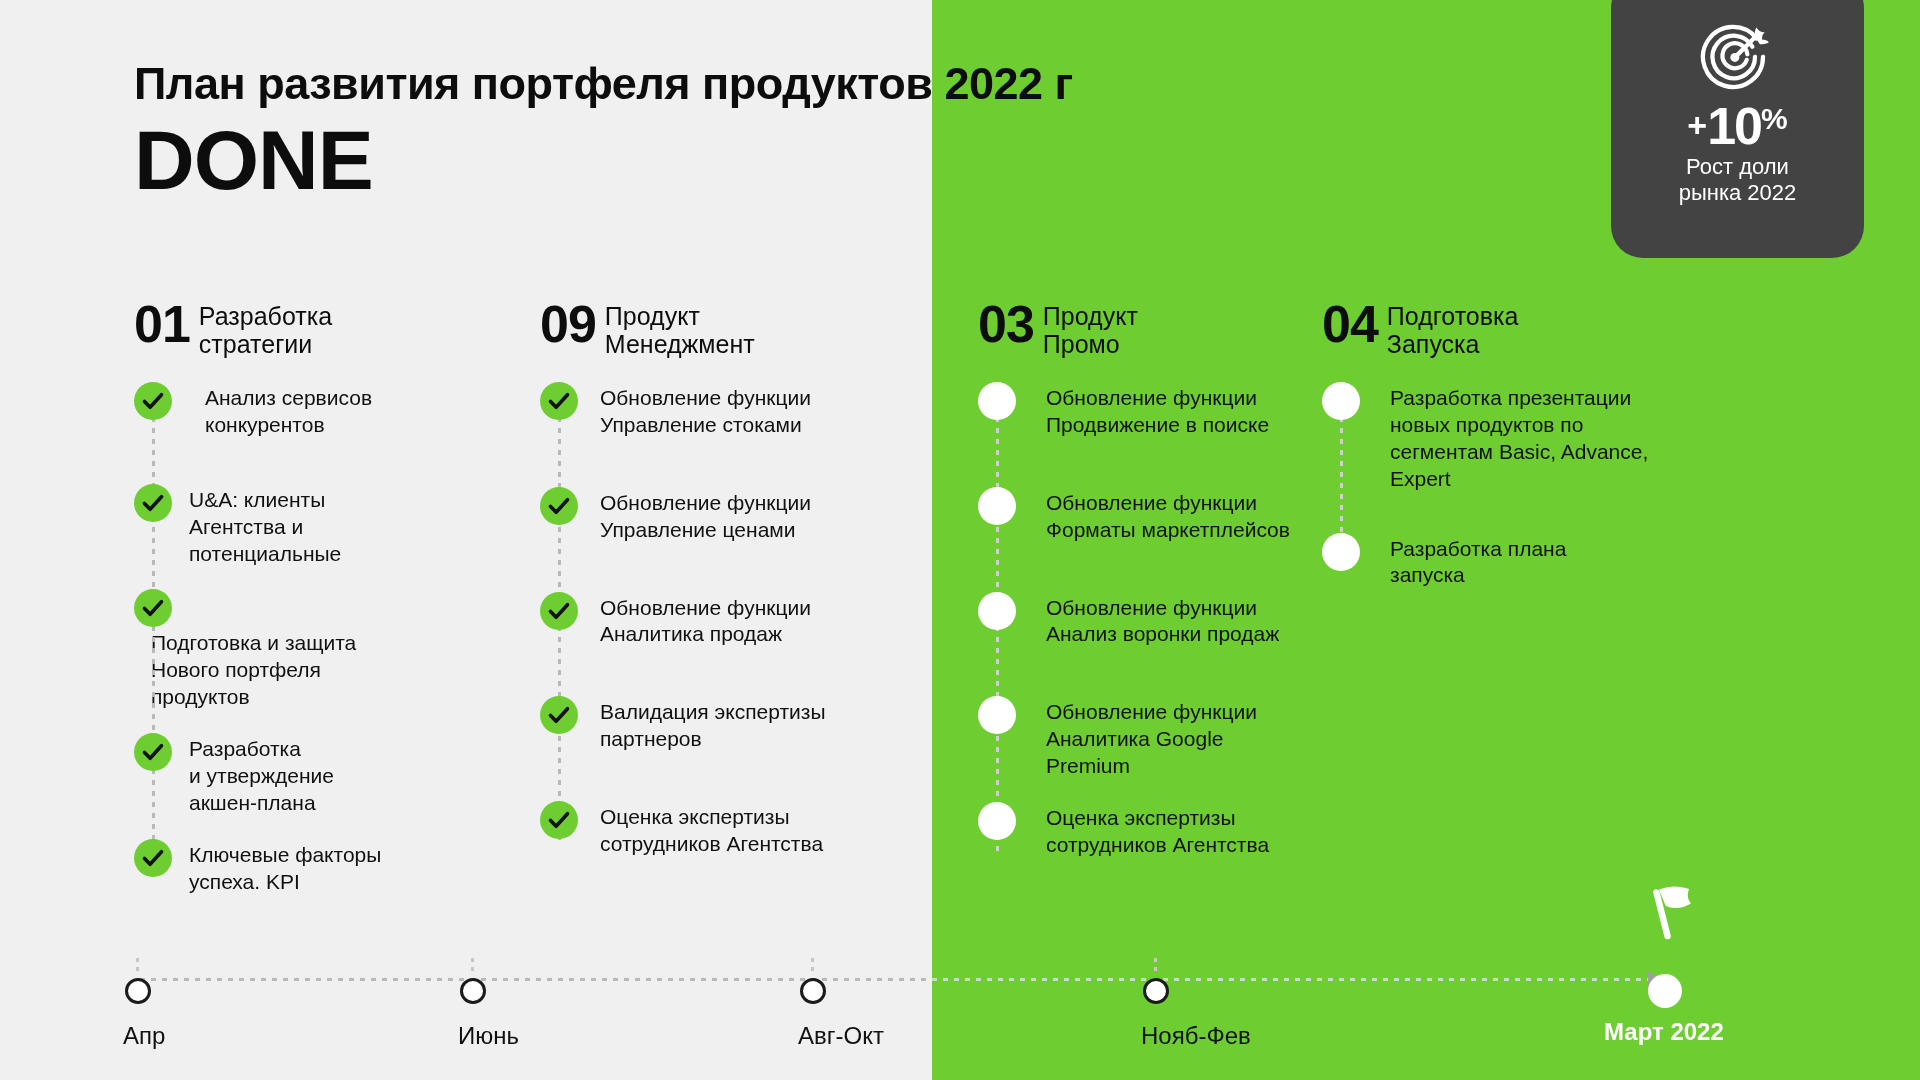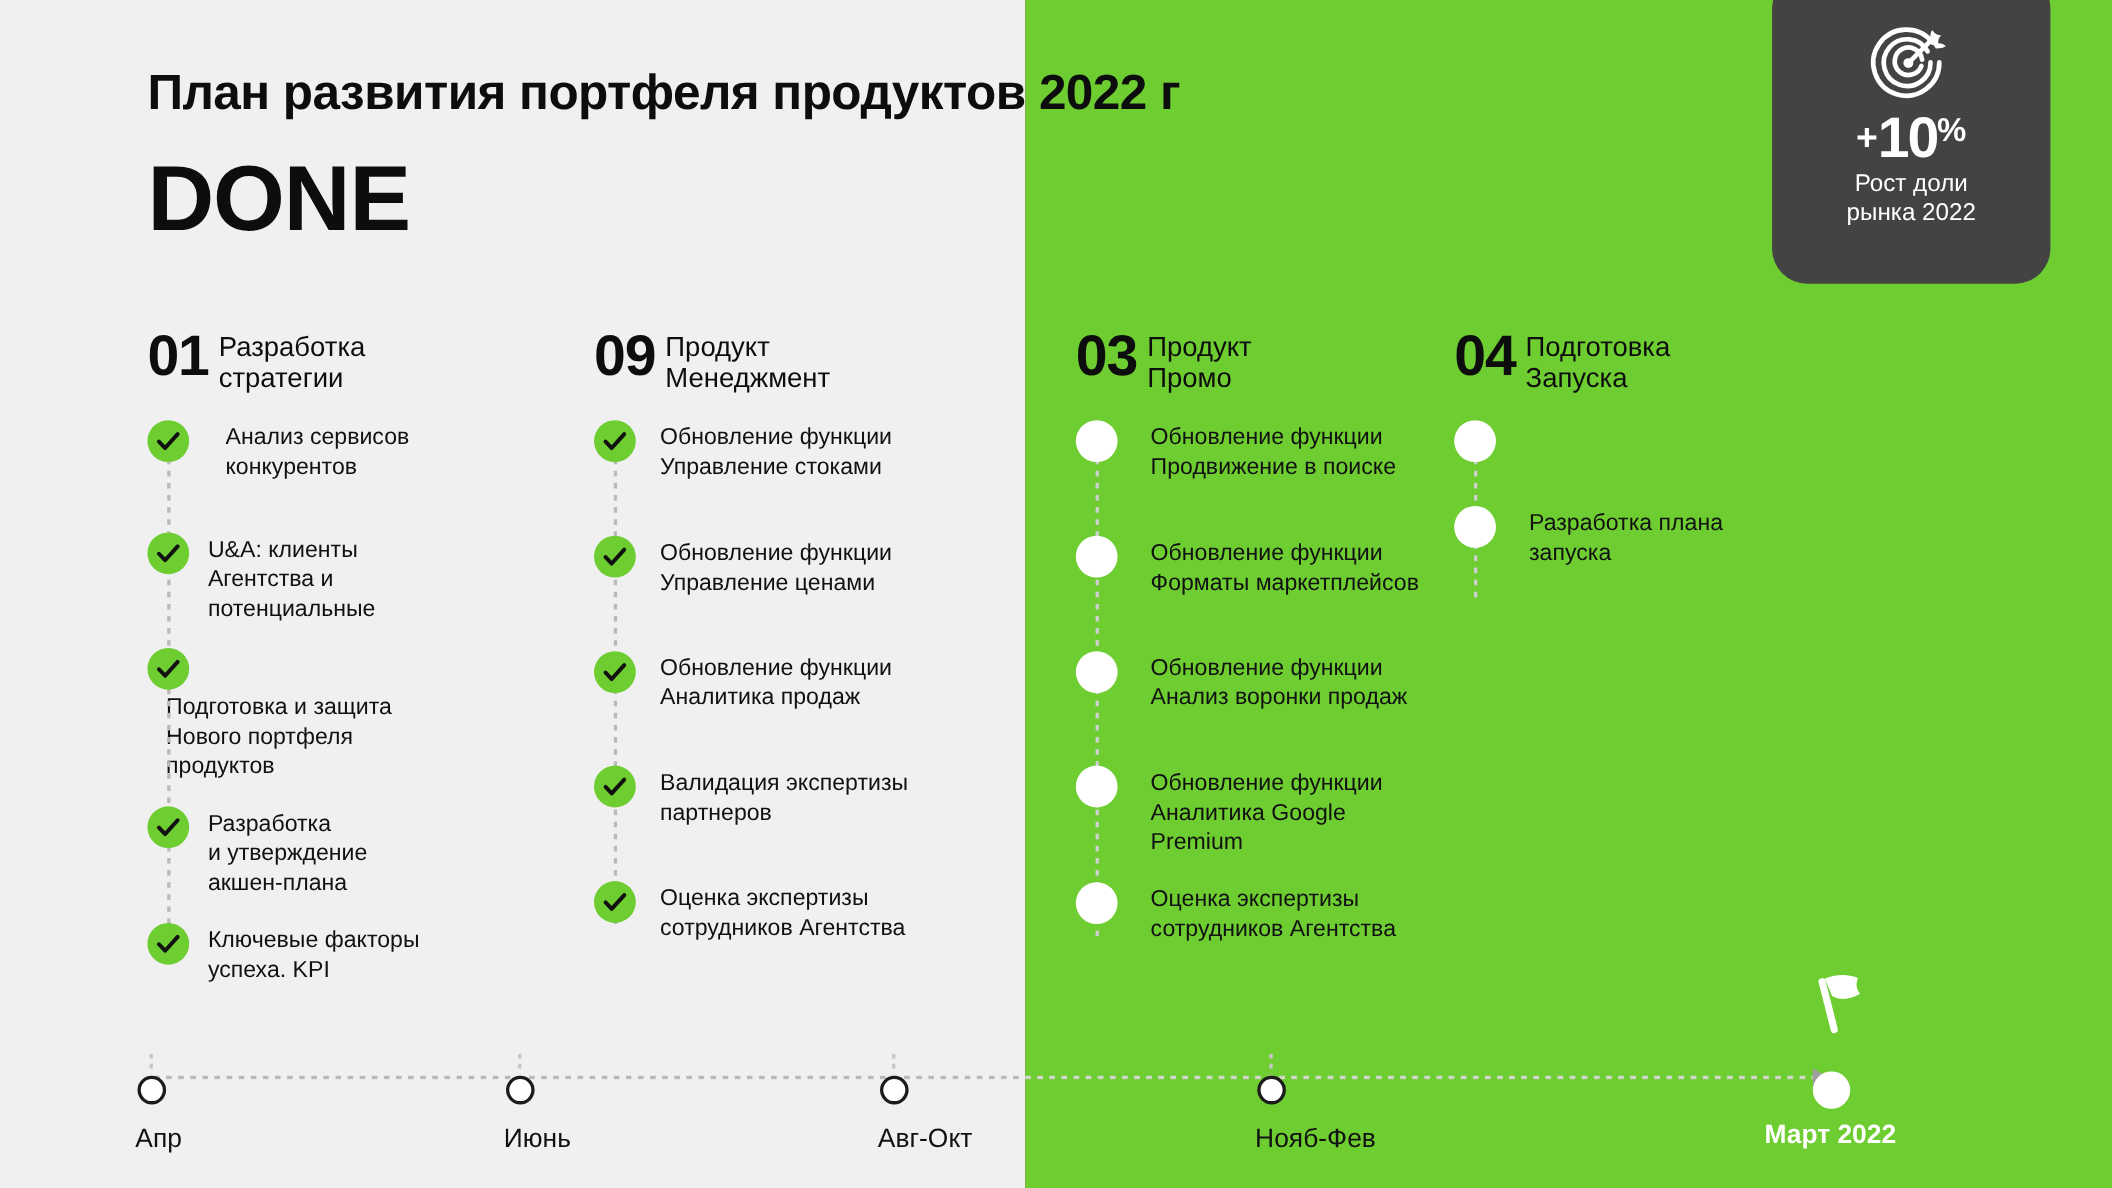--- a/index.html
+++ b/index.html
@@ -2,36 +2,36 @@
 <html lang="ru"><head>
 <meta charset="utf-8">
 <title>Product Portfolio Roadmap 2022</title>
 <style>
   html,body{margin:0;padding:0;}
   body{
     width:1920px;height:1080px;overflow:hidden;
     font-family:"Liberation Sans","DejaVu Sans",sans-serif;
     background:#f0f0f0;
   }
-  .stage{position:relative;width:1920px;height:1080px;background:#be185d;}
+  .stage{position:relative;width:1920px;height:1080px;background:#0369a1;}
 
   
   .bg-left{position:absolute;left:0;top:0;width:932px;height:1080px;background:#f0f0f0;}
   .bg-right{position:absolute;left:932px;top:0;width:988px;height:1080px;background:#6ecd31;}
 
   
   .title{
     position:absolute;left:134px;top:58px;
     font-size:45px;font-weight:bold;color:#0d0d0d;
     letter-spacing:-0.5px;white-space:nowrap;
   }
   .word-done{
     position:absolute;left:134px;top:118px;
     font-size:84px;font-weight:bold;color:#0d0d0d;
-    letter-spacing:-1px;line-height:1;margin-top:20px;
+    letter-spacing:-1px;line-height:1;
   }
   .word-do{
     position:absolute;left:980px;top:118px;
     font-size:84px;font-weight:bold;color:#0d0d0d;
     letter-spacing:-1px;line-height:1;
   }
 
   
   .badge{
     position:absolute;left:1611px;top:-24px;
@@ -329,20 +329,24 @@
     <div class="col-head">
       <span class="col-num">04</span>
       <span class="col-name">Подготовка
 Запуска</span>
     </div>
     <div class="items">
       <div class="vline pale" style="height:140px;"></div>
 
       <div class="item" style="margin-bottom:40px;">
         <span class="bullet todo"></span>
+        <span class="item-text" style="margin-left:30px;">Разработка презентации
+новых продуктов по
+сегментам Basic, Advance,
+Expert</span>
       </div>
 
       <div class="item">
         <span class="bullet todo"></span>
         <span class="item-text" style="margin-left:30px;">Разработка плана
 запуска</span>
       </div>
     </div>
   </div>
 

